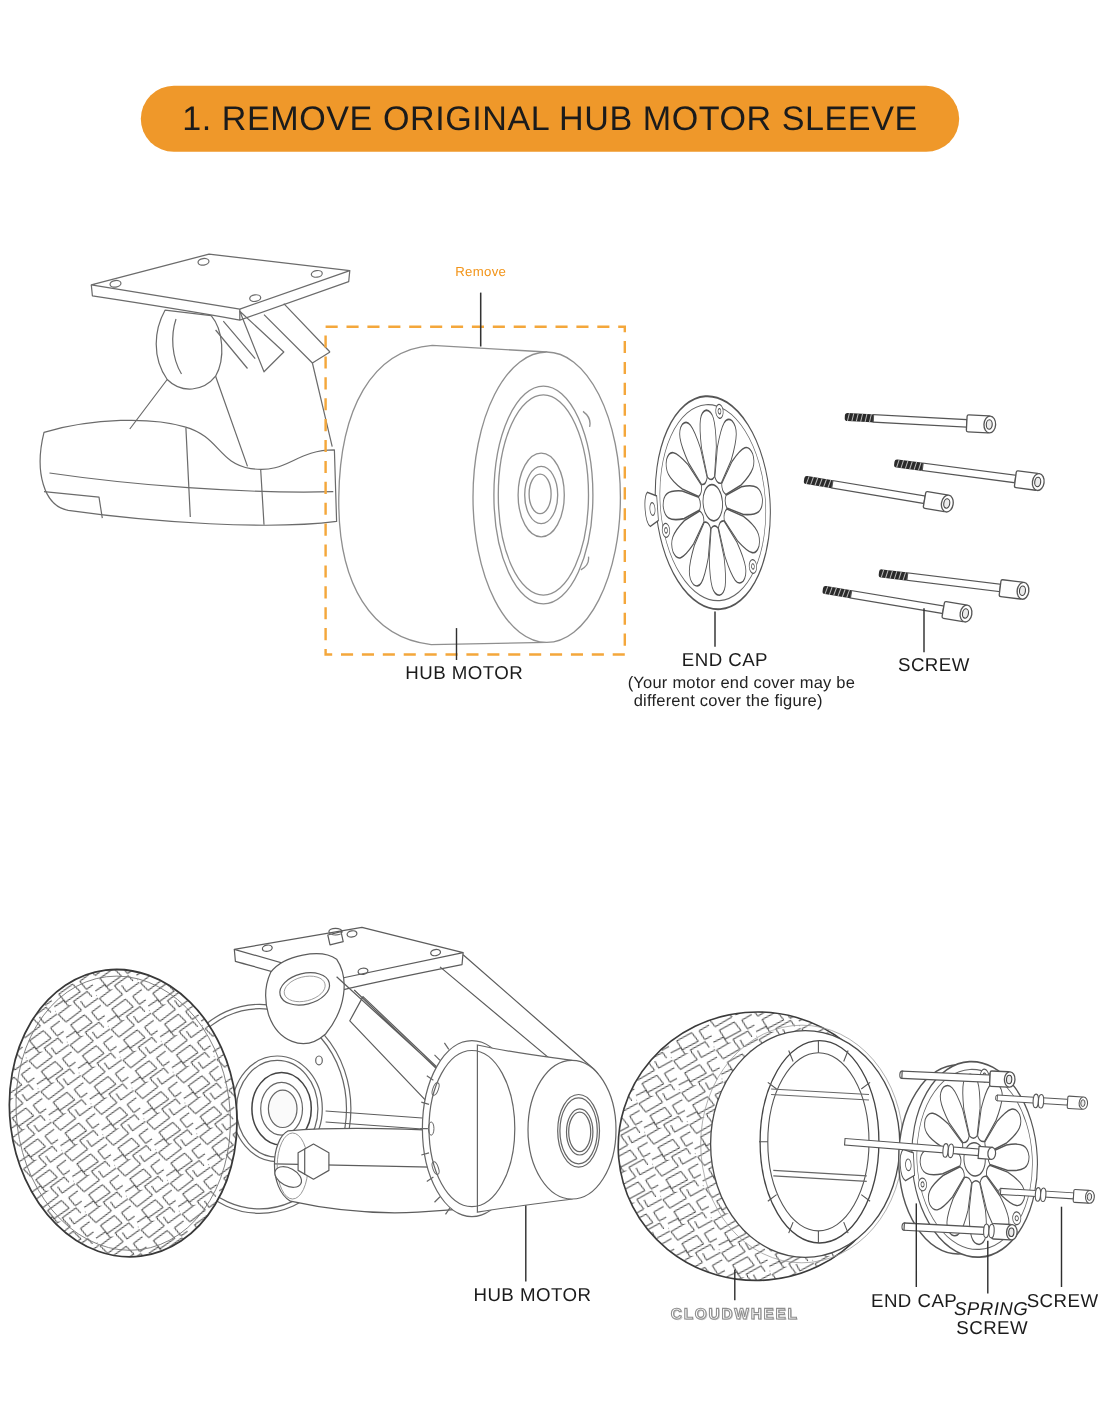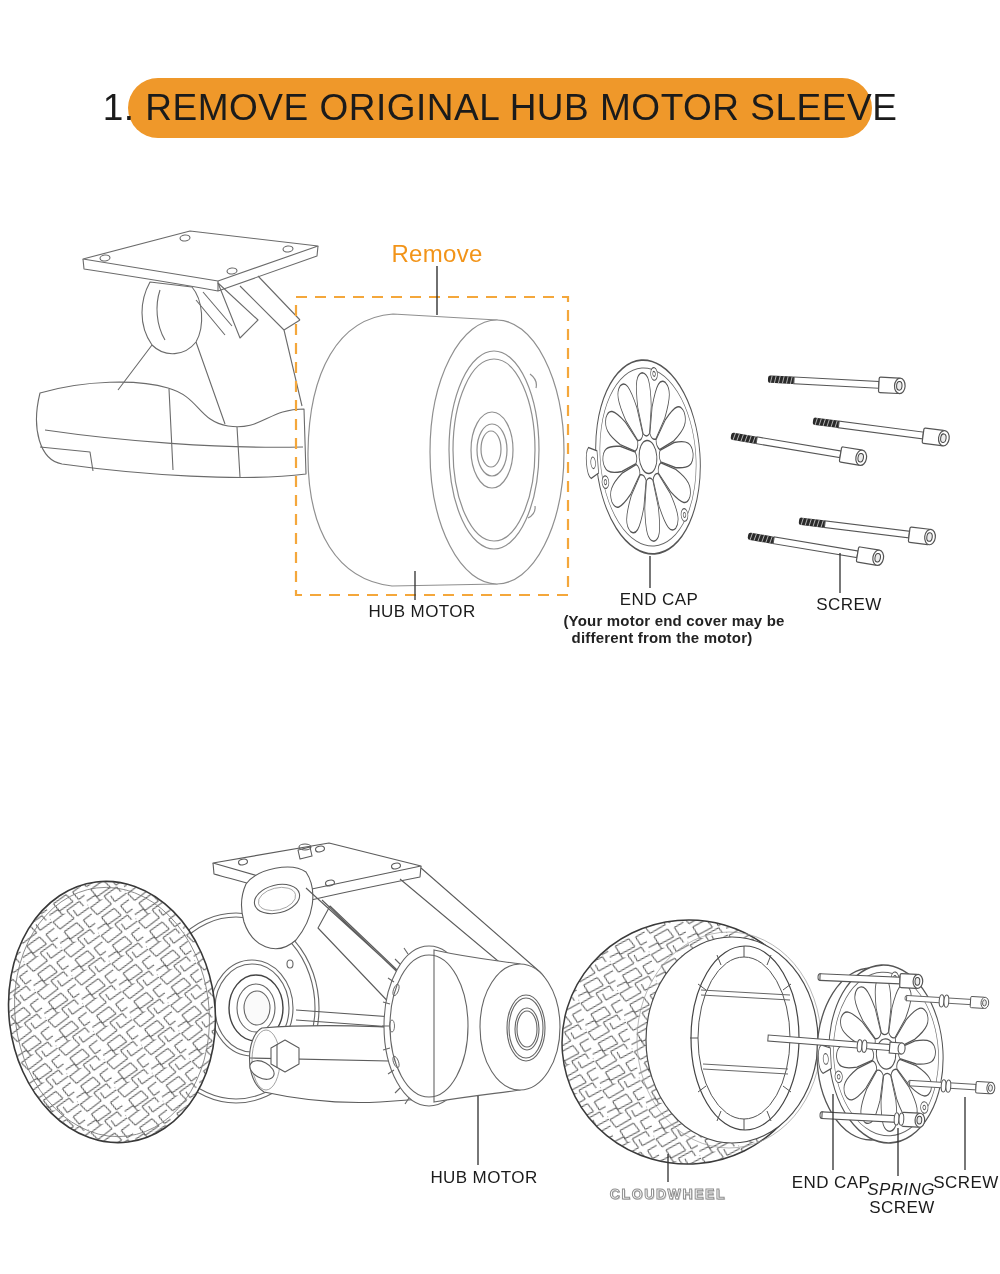--- a/index.html
+++ b/index.html
@@ -7,26 +7,26 @@
   }
   html,body{margin:0;padding:0;background:#fff;}
   .page{position:relative;width:1000px;height:1274px;background:#fff;overflow:hidden;
         font-family:"Liberation Sans",sans-serif;}
   .art{position:absolute;left:0;top:0;width:1000px;height:1274px;}
   .banner{position:absolute;left:128px;width:744px;height:60px;background:var(--accent);
           border-radius:31px;display:flex;align-items:center;justify-content:center;}
   .banner1{top:78px;}
   .banner2{top:723px;}
   .banner span{color:var(--txt);white-space:nowrap;}
-  .banner1 span{font-size:37px;letter-spacing:.5px;}
+  .banner1 span{font-size:31px;letter-spacing:.5px;}
   .banner2 span{font-size:28px;letter-spacing:.3px;}
   .lbl{position:absolute;transform:translateX(-50%);color:var(--txt);font-size:17px;
        letter-spacing:.4px;white-space:nowrap;}
-  .note{font-size:15px;color:#222;letter-spacing:.2px;font-weight:bold;}
-  .remove-lbl{color:var(--remove);font-size:24px;letter-spacing:.3px;}
+  .note{font-size:15px;color:#222;letter-spacing:.2px;}
+  .remove-lbl{color:var(--remove);font-size:12px;letter-spacing:.3px;}
   .logo{font-size:14px;font-weight:bold;letter-spacing:1.6px;color:#15803d;
         -webkit-text-fill-color:#fff;-webkit-text-stroke:1px #8f8f8f;
         text-shadow:1px 1px 0 #cfcfcf;}
   .pl{stroke:#2f2f2f;stroke-width:1.3px;}
   .dashbox{fill:none;stroke:var(--dash);stroke-width:2.2px;stroke-dasharray:11 8;}
   .removeline{stroke:#333;stroke-width:1.4px;}
 </style>
 </head>
 <body>
 
@@ -264,21 +264,21 @@
 </svg>
 
   <div class="banner banner1">
     <span>1. REMOVE ORIGINAL HUB MOTOR SLEEVE</span>
   </div>
 
   <div class="lbl remove-lbl" style="left:437px;top:240px;">Remove</div>
   <div class="lbl" style="left:422px;top:602px;">HUB MOTOR</div>
   <div class="lbl" style="left:659px;top:590px;">END CAP</div>
   <div class="lbl note" style="left:674px;top:612px;">(Your motor end cover may be</div>
-  <div class="lbl note" style="left:662px;top:629px;">different from the motor)</div>
+  <div class="lbl note" style="left:662px;top:629px;">different cover the figure)</div>
   <div class="lbl" style="left:849px;top:595px;">SCREW</div>
 
   <div class="lbl" style="left:484px;top:1168px;">HUB MOTOR</div>
   <div class="lbl logo" style="left:668px;top:1186px;">CLOUDWHEEL</div>
   <div class="lbl" style="left:831px;top:1173px;">END CAP</div>
   <div class="lbl" style="left:901px;top:1180px;font-style:italic;">SPRING</div>
   <div class="lbl" style="left:902px;top:1198px;">SCREW</div>
   <div class="lbl" style="left:966px;top:1173px;">SCREW</div>
 
 </div>

